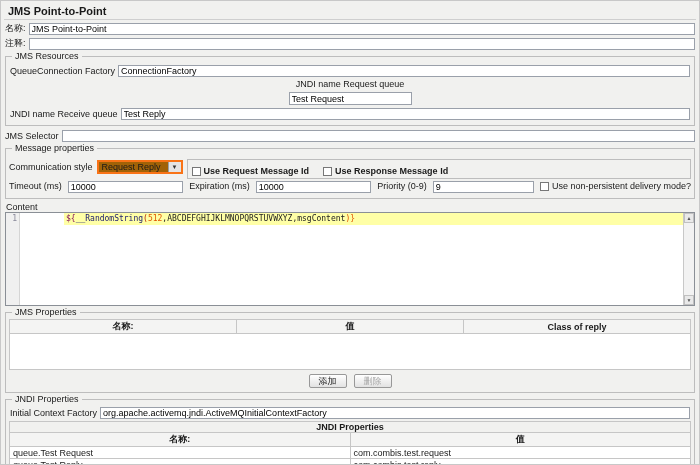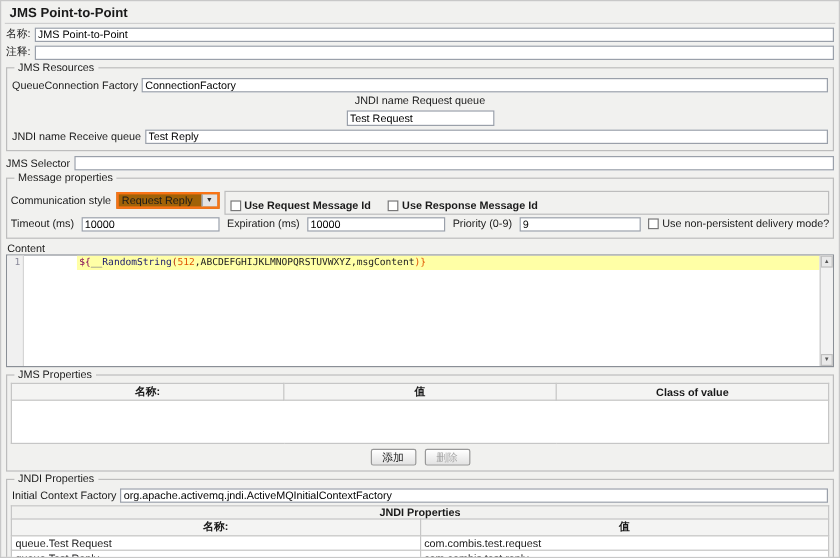--- a/index.html
+++ b/index.html
@@ -141,21 +141,21 @@
     </div>
   </div>
 
   <div class="grp">
     <span class="grp-title">JMS Properties</span>
     <table>
       <thead>
         <tr>
           <th>名称:</th>
           <th>值</th>
-          <th>Class of value</th>
+          <th>Class of reply</th>
         </tr>
       </thead>
       <tbody>
         <tr class="empty-body">
             <td colspan="3"></td>
           </tr>
       </tbody>
     </table>
     <div class="btn-row">
       <button class="btn">添加</button>

